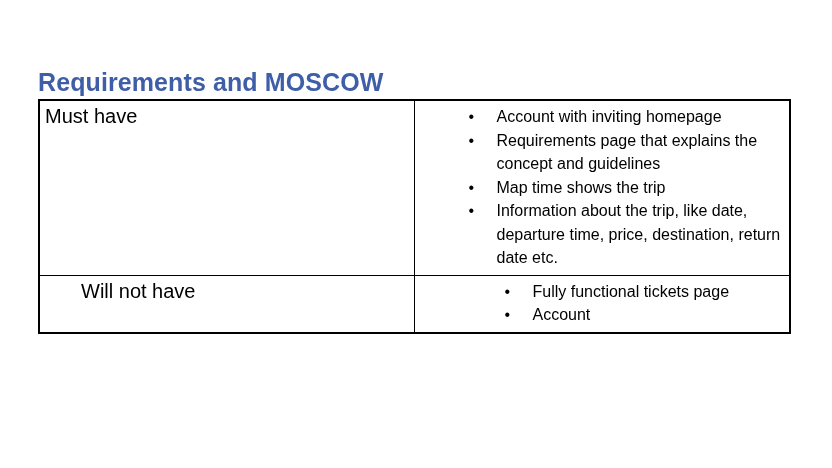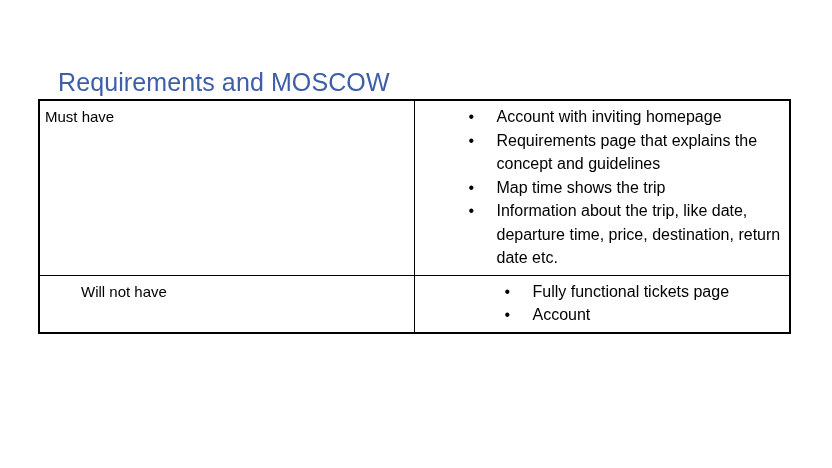--- a/index.html
+++ b/index.html
@@ -22,24 +22,23 @@
     background: #ffffff;
   }
 
   .slide-title {
     position: absolute;
     left: 38px;
     top: 67px;
     font-size: 25px;
     line-height: 30px;
     color: #3f5ea8;
-    font-weight: normal;
+    font-weight: bold;
     letter-spacing: 0.1px;
     white-space: nowrap;
-    margin-left: 20px;
   }
 
   .req-table {
     position: absolute;
     left: 38px;
     top: 99px;
     width: 753px;
     border-collapse: collapse;
     table-layout: fixed;
     border: 2px solid #000000;
@@ -54,21 +53,21 @@
   .req-table tr:first-child td { border-top: none; }
   .req-table tr:last-child td { border-bottom: none; padding-left: 36px; }
   .req-table td:first-child { border-left: none; }
   .req-table td:last-child { border-right: none; }
 
   .col-label { width: 375px; }
   .col-items { width: 376px; }
 
   .label-cell-inner {
     padding: 4px 6px 4px 5px;
-    font-size: 15px;
+    font-size: 20px;
     line-height: 23px;
     white-space: nowrap;
   }
 
   .items-cell-inner {
     padding: 4px 8px 5px 0px;
   }
 
   ul.bullets {
     margin: 0;

